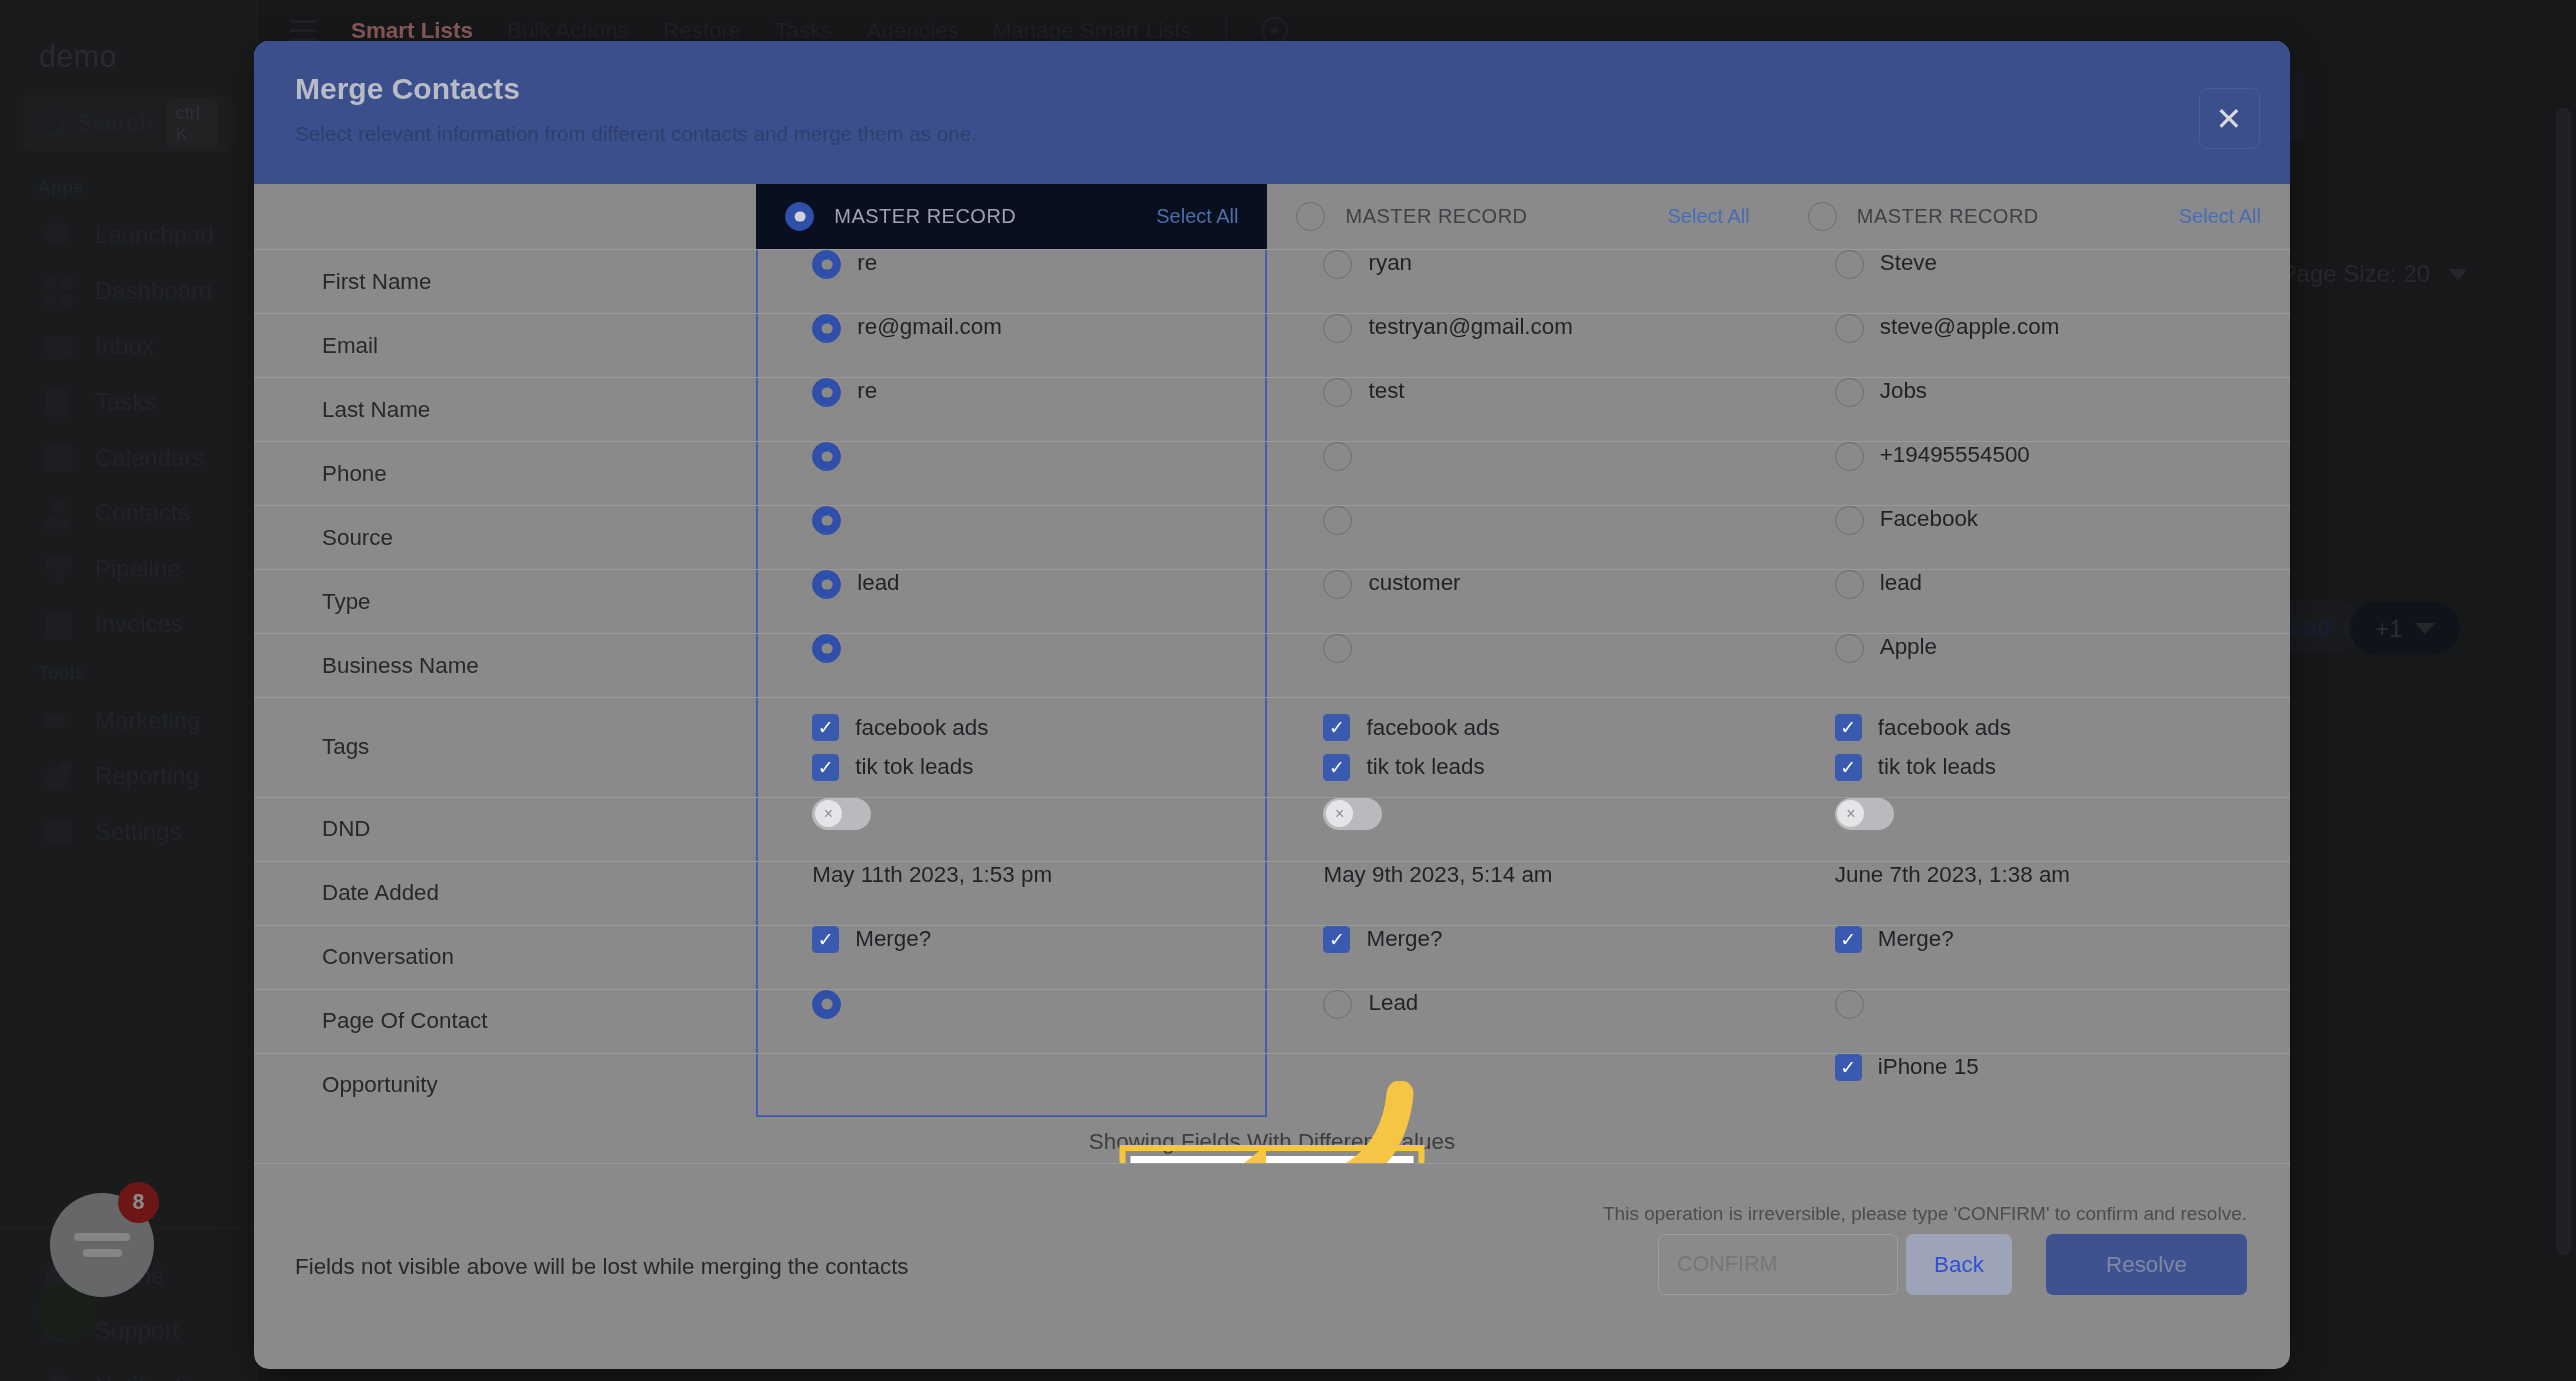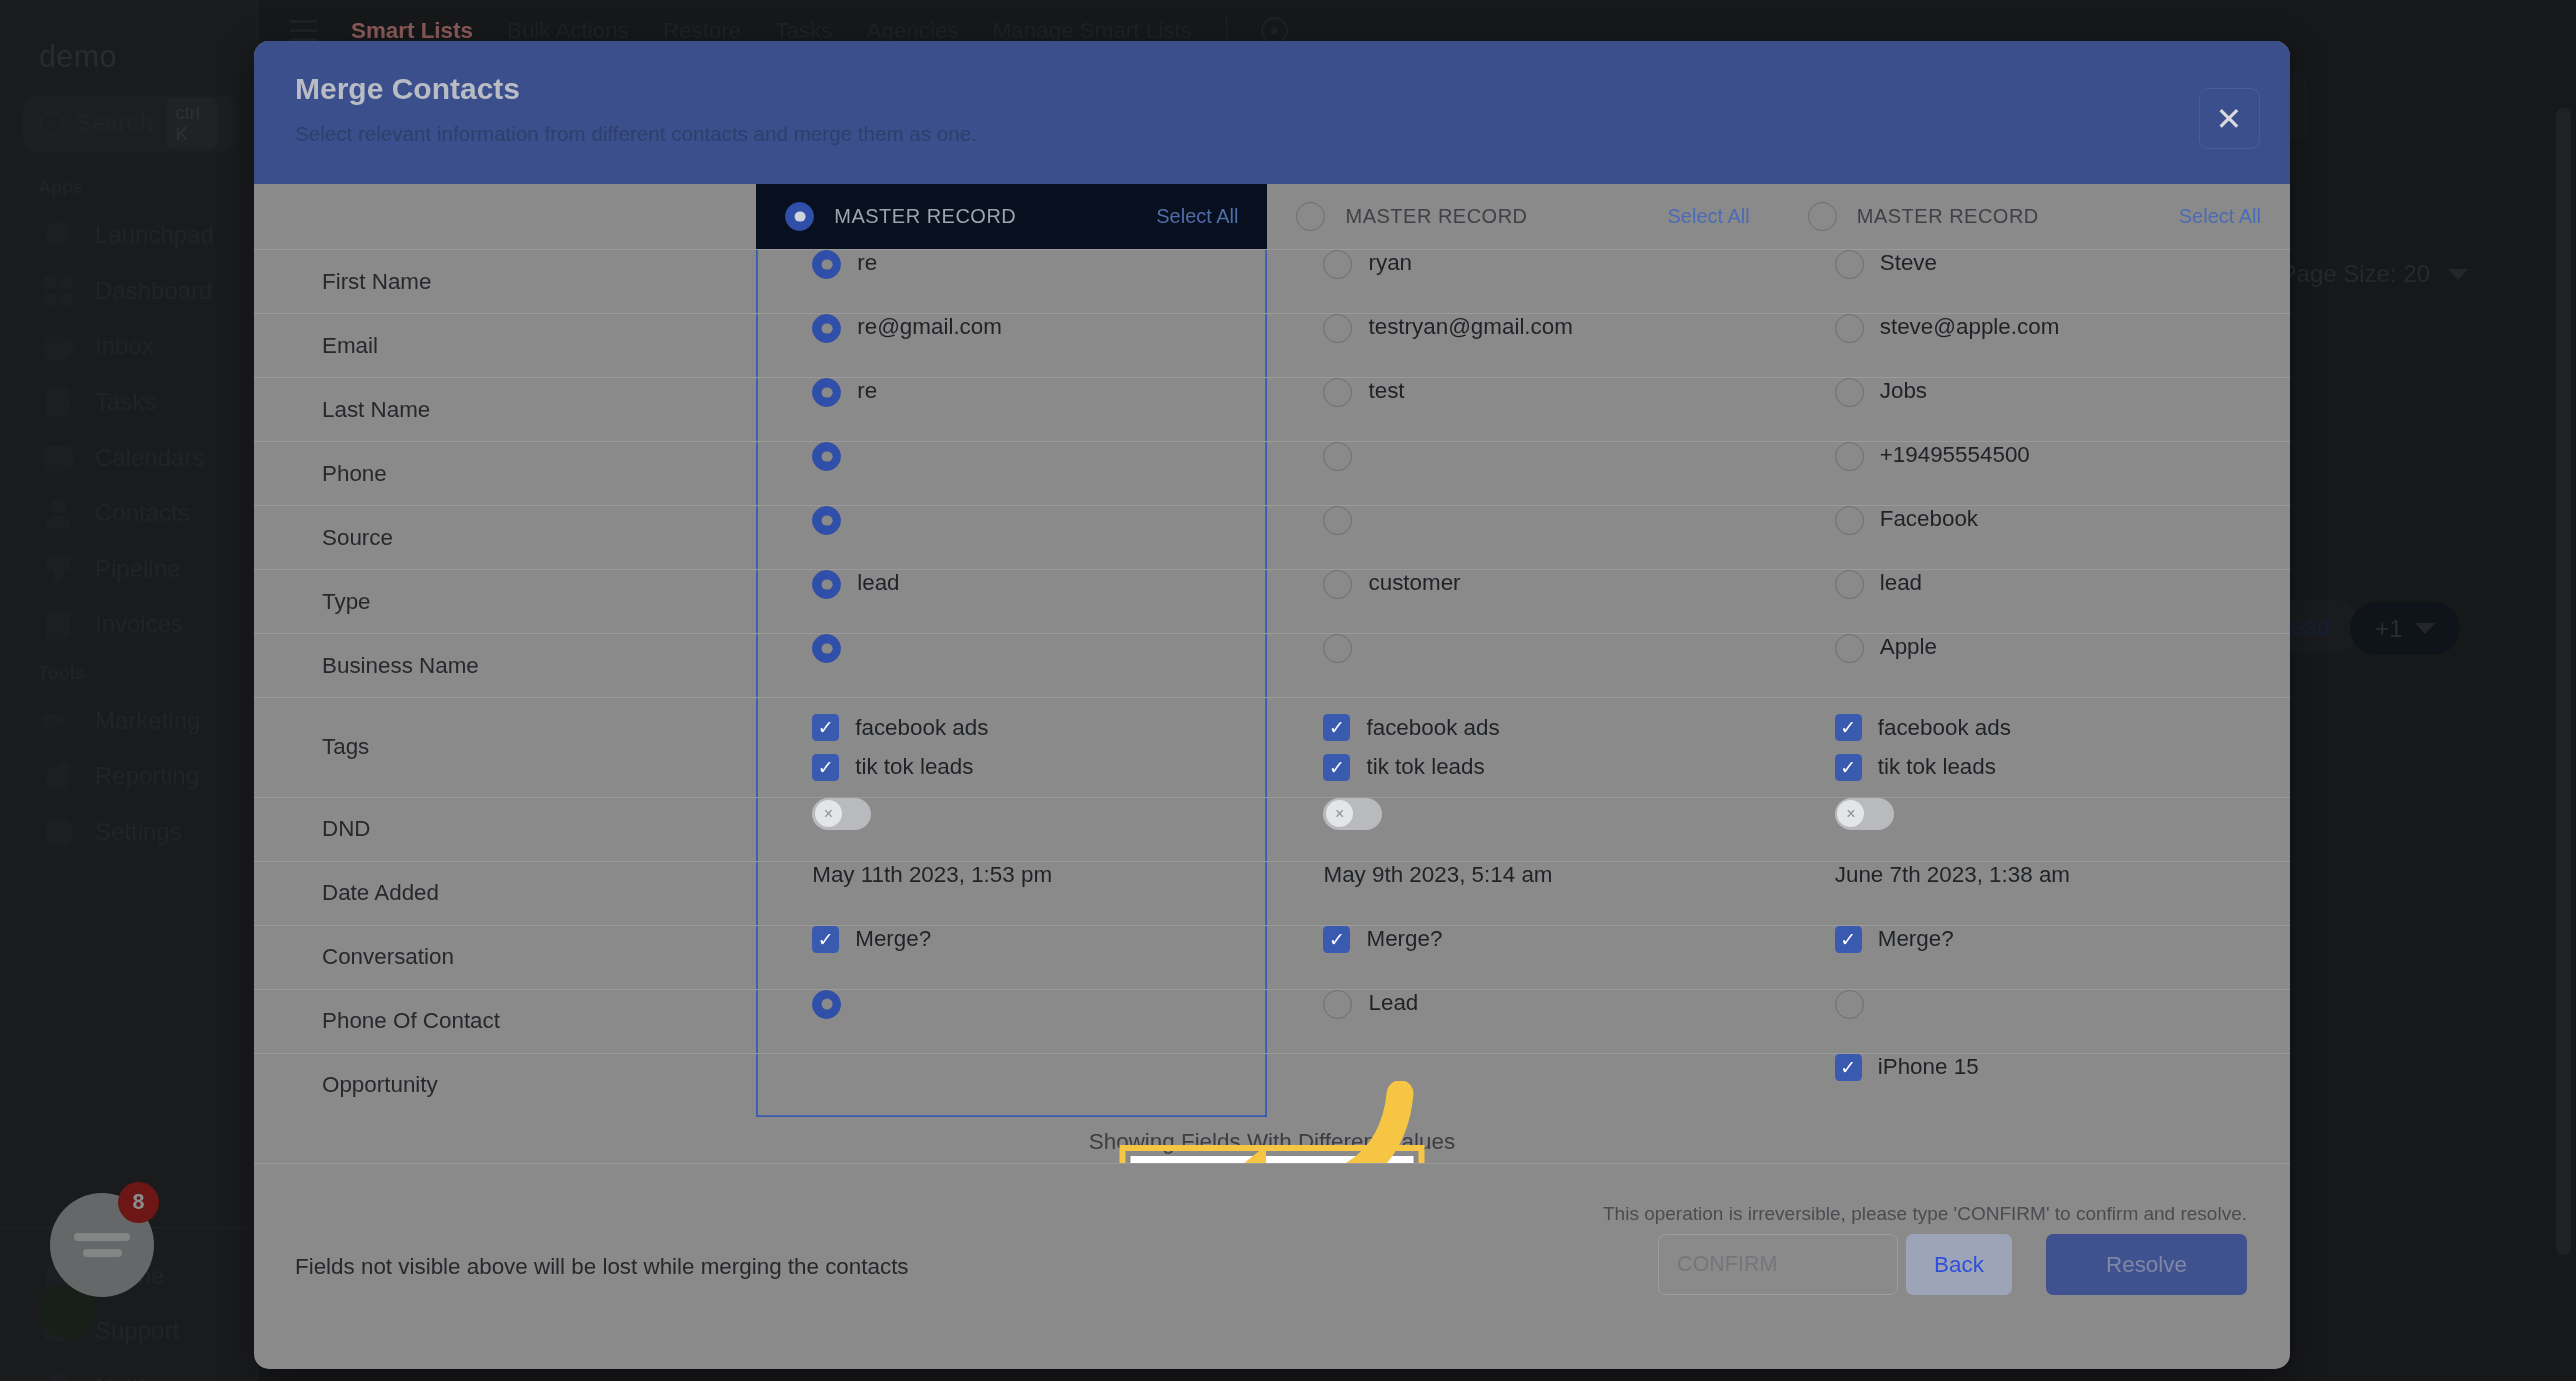--- a/index.html
+++ b/index.html
@@ -619,21 +619,21 @@
             </td>
             <td>
               <div class="cell">
                 <span class="chk">✓</span>
                 <span class="cell-val">Merge?</span>
               </div>
             </td>
           </tr>
           <tr class="frow">
             <td>
-              <div class="field-name">Phone Of Contact</div>
+              <div class="field-name">Page Of Contact</div>
             </td>
             <td class="mcol">
               <div class="cell">
                 <span class="radio on ring"></span>
                 <span class="cell-val"></span>
               </div>
             </td>
             <td>
               <div class="cell">
                 <span class="radio "></span>

